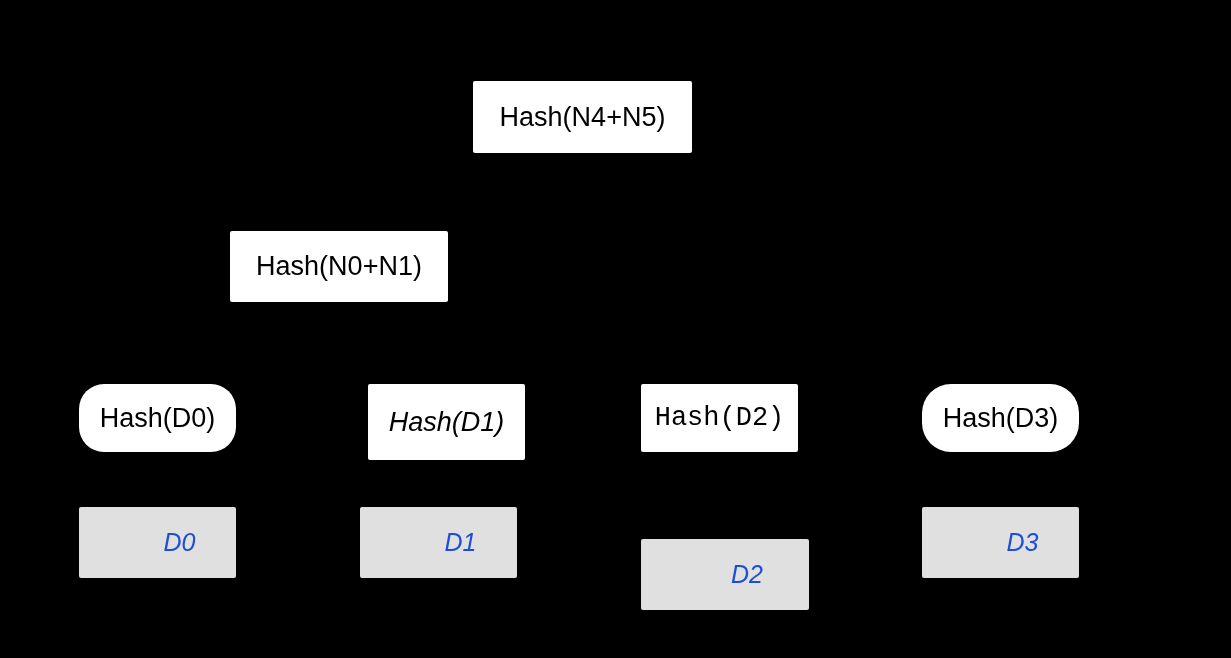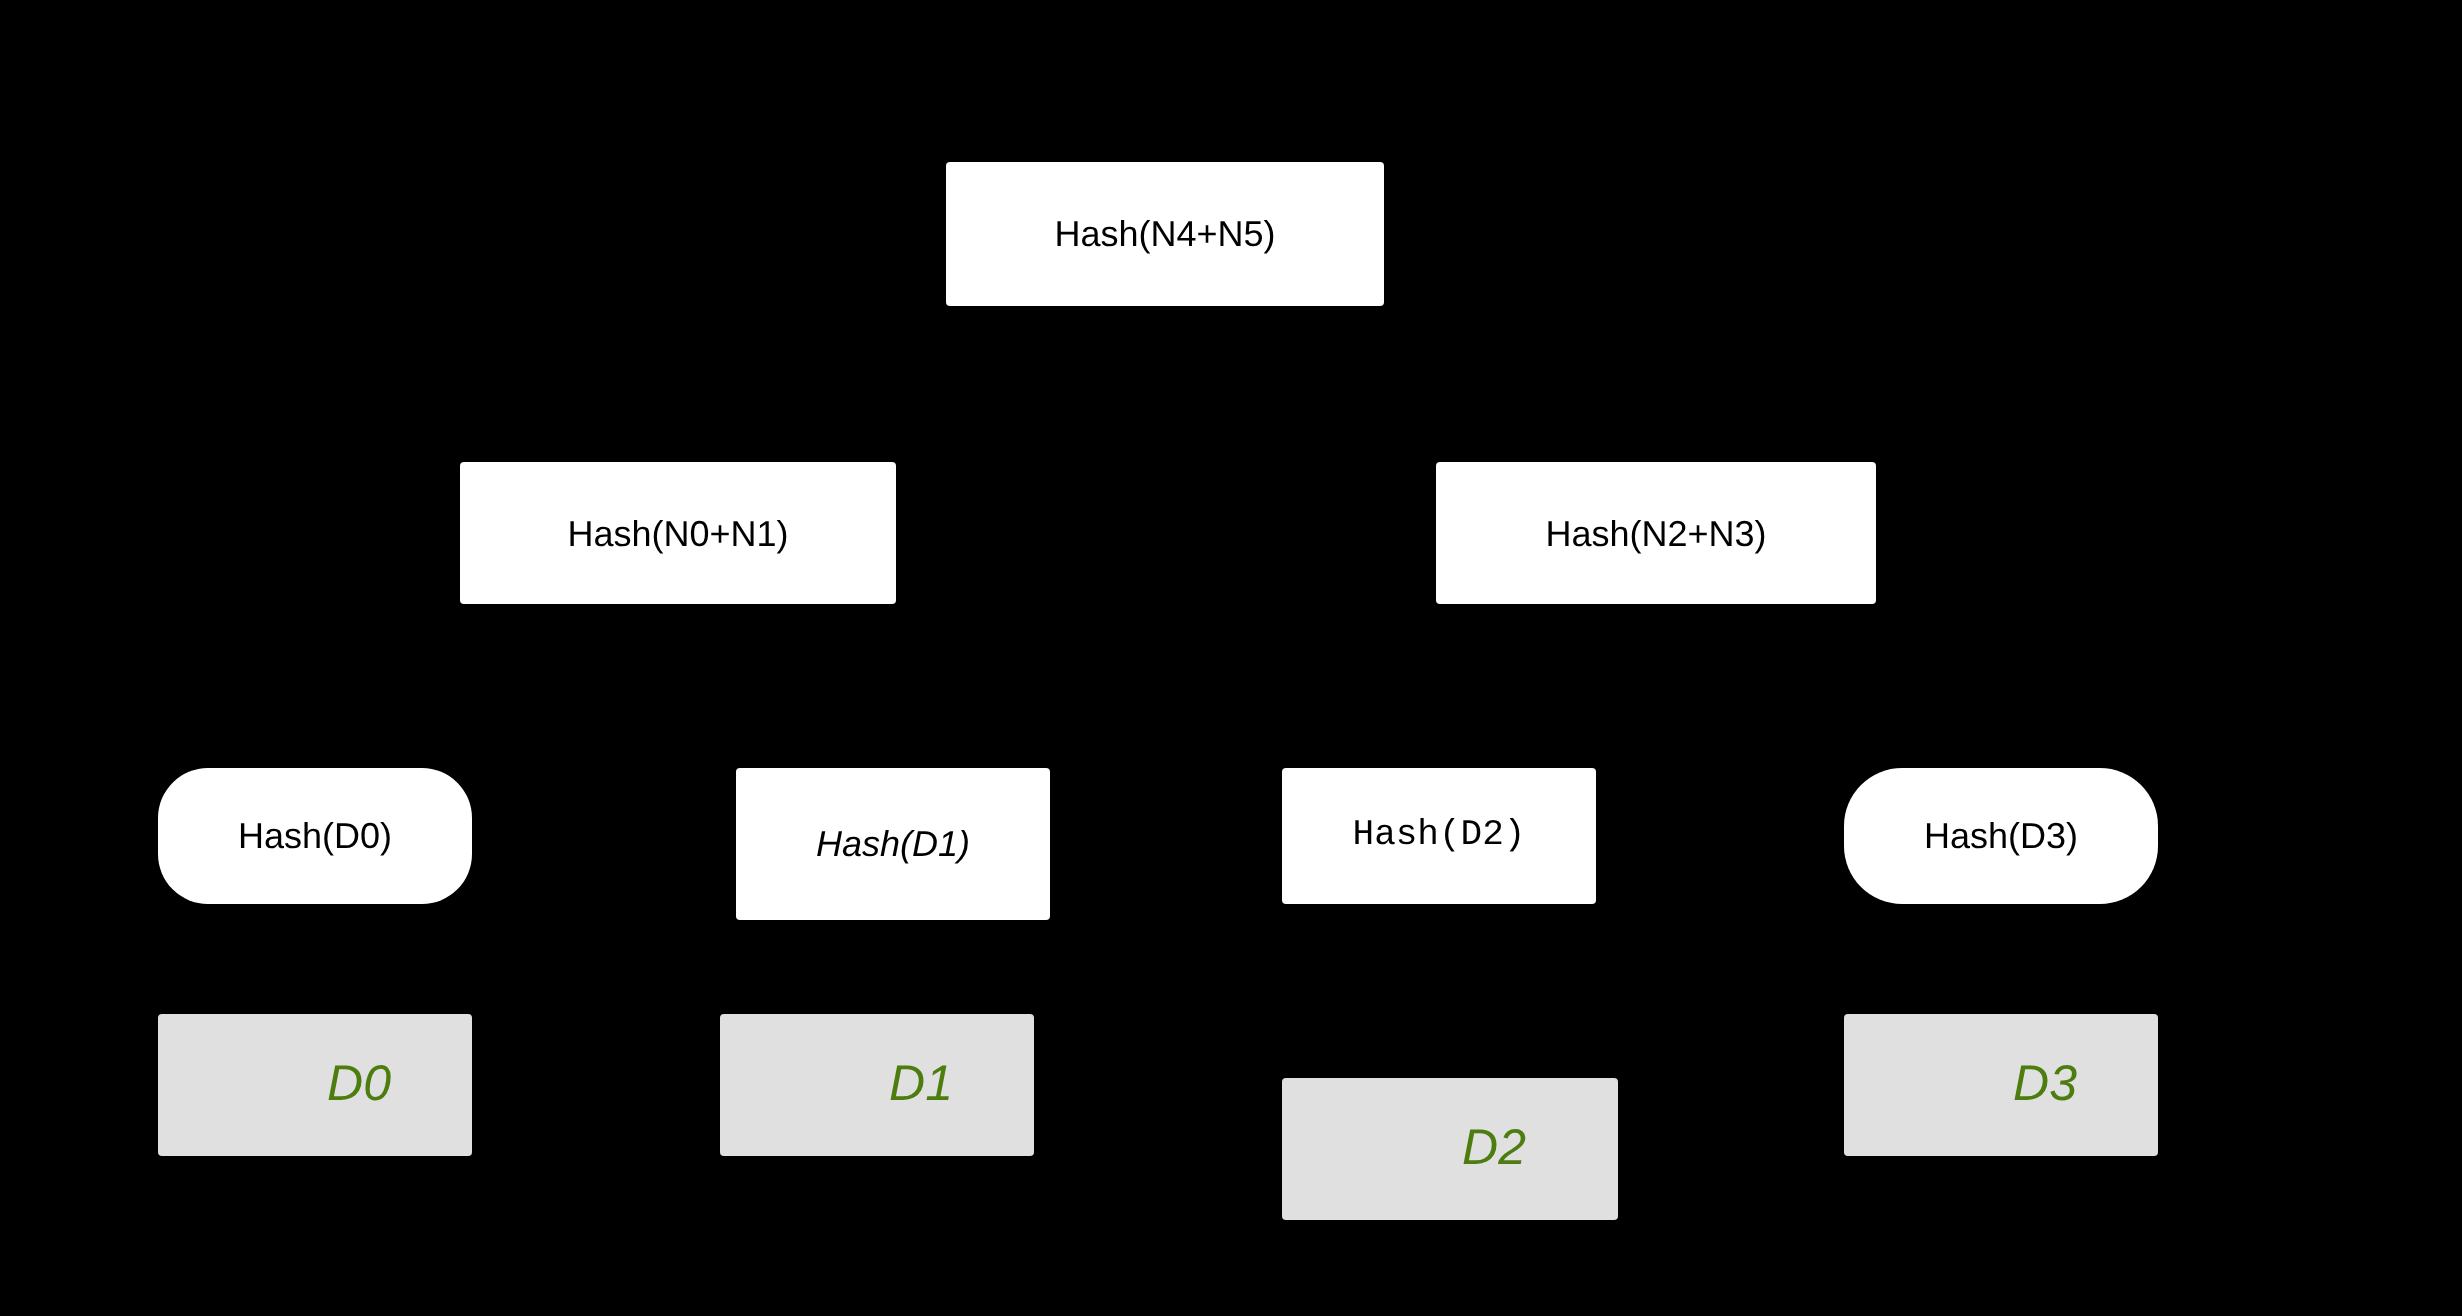--- a/index.html
+++ b/index.html
@@ -22,27 +22,27 @@
     display: flex;
     align-items: center;
     justify-content: center;
     border-radius: 2px;
     line-height: 1;
     white-space: nowrap;
   }
   .node.hash {
     background: #FFFFFF;
     color: #000000;
-    font-size: 18px;
+    font-size: 27px;
     font-style: normal;
     font-weight: 400;
   }
   .node.data {
     background: #E0E0E0;
-    color: #4d7c0f;
+    color: #1d4ed8;
     font-size: 25px;
     font-style: italic;
     font-weight: 400;
     padding-left: 44px;
   }
   .node-label {
     display: block;
     pointer-events: none;
   }
   
@@ -89,23 +89,20 @@
     </g>
   </svg>
 
   <div class="node hash" id="node-root">
     <span class="node-label">Hash(N4+N5)</span>
   </div>
 
   <div class="node hash" id="node-n0n1">
     <span class="node-label">Hash(N0+N1)</span>
   </div>
-  <div class="node hash" id="node-n2n3">
-    <span class="node-label">Hash(N2+N3)</span>
-  </div>
 
   <div class="node hash" id="node-hash-d0">
     <span class="node-label">Hash(D0)</span>
   </div>
   <div class="node hash" id="node-hash-d1">
     <span class="node-label">Hash(D1)</span>
   </div>
   <div class="node hash" id="node-hash-d2">
     <span class="node-label">Hash(D2)</span>
   </div>

